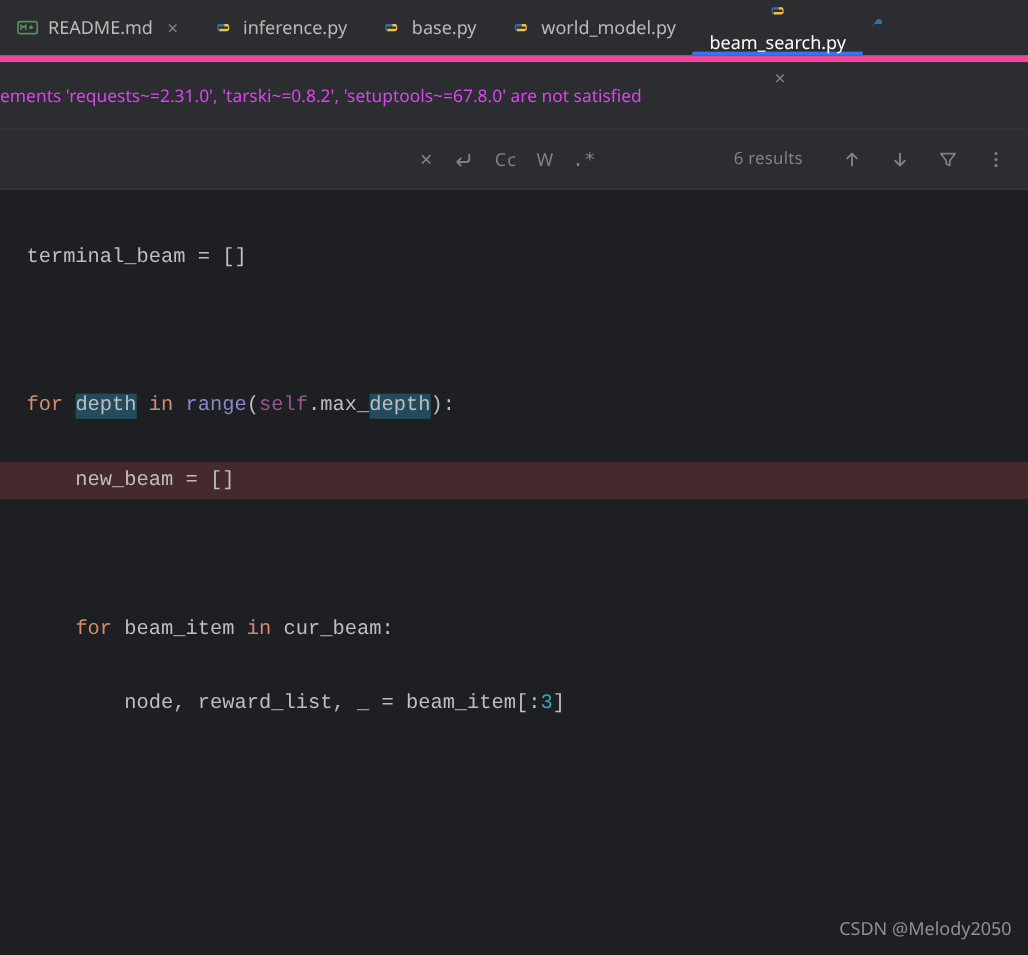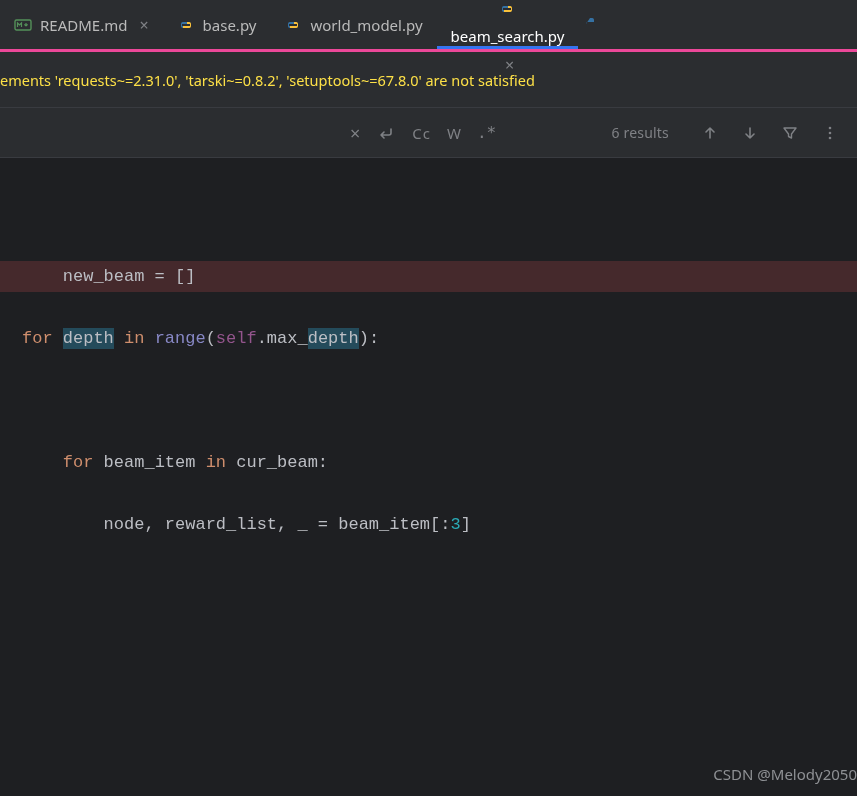--- a/index.html
+++ b/index.html
@@ -12,21 +12,21 @@
       overflow: hidden;
       position: relative;
     }
     
     .tabs {
       display: flex;
       height: 52px;
       background: #2b2d30;
       align-items: center;
       font-family: -apple-system, "Segoe UI", system-ui, sans-serif;
-      border-bottom: 3px solid #ec4899;
+      border-bottom: 6px solid #ec4899;
     }
     .tab {
       display: flex;
       align-items: center;
       gap: 8px;
       padding: 0 14px;
       height: 100%;
       font-size: 15px;
       color: #bababa;
       cursor: pointer;
@@ -44,21 +44,21 @@
       margin-left: 4px;
     }
     .md-icon svg, .py-icon svg { display: block; }
     
     .banner {
       height: 56px;
       background: #2b2d30;
       display: flex;
       align-items: center;
       padding: 0 10px 0 0;
-      color: #fde047;
+      color: #d946ef;
       font-family: -apple-system, "Segoe UI", system-ui, sans-serif;
       font-size: 14.5px;
       border-bottom: 1px solid #393b40;
       text-align: center;
     }
     
     .findbar {
       height: 50px;
       background: #2b2d30;
       display: flex;
@@ -108,40 +108,49 @@
     .tok-num { color: #2aacb8; }
     .tok-name { color: #bcbec4; }
     .search-hit {
       background: #244b5b;
       border-radius: 0;
       padding: 1px 0;
     }
     .wavy { text-decoration: wavy underline #7a7e85 1px; text-decoration-skip-ink: none;}
     .watermark {
       position: absolute;
-      right: 0;
+      right: 14px;
       bottom: 12px;
       color: #8e9094;
       font-size: 15px;
       font-family: -apple-system, "Segoe UI", system-ui, sans-serif;
     }
   </style>
 </head>
 <body>
 
 <div class="tabs">
   <div class="tab">
     <span class="md-icon">
       <svg width="18" height="18" viewBox="0 0 18 18">
           <rect x="1" y="4" width="16" height="10" rx="1.5" fill="none" stroke="#549159" stroke-width="1.4"></rect>
           <path d="M3.5 11V7l2 2 2-2v4M12 7v3m0 0l-1.6-1.6M12 10l1.6-1.6" stroke="#549159" stroke-width="1.2" fill="none"></path>
         </svg>
     </span>
     <span>README.md</span>
     <span class="close">×</span>
+  </div>
+  <div class="tab">
+    <span class="py-icon">
+      <svg width="18" height="18" viewBox="0 0 18 18">
+          <path d="M8 2h2c2 0 2 2 2 2v2H6s-2 0-2 2v2s0 2 2 2h2v-2H5V8h7V4s0-2-2-2H8z" fill="#3571a3"></path>
+          <path d="M10 16H8c-2 0-2-2-2-2v-2h6s2 0 2-2V8s0-2-2-2h-2v2h3v2H6v4s0 2 2 2h2z" fill="#f9c13b"></path>
+        </svg>
+    </span>
+    <span>inference.py</span>
   </div>
   <div class="tab">
     <span class="py-icon">
       <svg width="18" height="18" viewBox="0 0 18 18">
           <path d="M8 2h2c2 0 2 2 2 2v2H6s-2 0-2 2v2s0 2 2 2h2v-2H5V8h7V4s0-2-2-2H8z" fill="#3571a3"></path>
           <path d="M10 16H8c-2 0-2-2-2-2v-2h6s2 0 2-2V8s0-2-2-2h-2v2h3v2H6v4s0 2 2 2h2z" fill="#f9c13b"></path>
         </svg>
     </span>
     <span>base.py</span>
   </div>
@@ -210,23 +219,24 @@
       <svg width="16" height="16" viewBox="0 0 16 16">
           <circle cx="8" cy="3" r="1.3" fill="#7f8185"></circle>
           <circle cx="8" cy="8" r="1.3" fill="#7f8185"></circle>
           <circle cx="8" cy="13" r="1.3" fill="#7f8185"></circle>
         </svg>
     </span>
   </div>
 </div>
 
 <div class="code">
+<div class="line"><span class="tok-name">terminal_beam = []</span></div>
 <div class="line"></div>
+<div class="line"><span class="tok-kw">for</span><span> </span><span class="search-hit">depth</span><span class="tok-kw"> in </span><span class="tok-func">range</span><span>(</span><span class="tok-self">self</span><span>.max_</span><span class="search-hit">depth</span><span>):</span></div>
 <div class="line hl-error"><span>    new_beam = []</span></div>
-<div class="line"><span class="tok-kw">for</span><span> </span><span class="search-hit">depth</span><span class="tok-kw"> in </span><span class="tok-func">range</span><span>(</span><span class="tok-self">self</span><span>.max_</span><span class="search-hit">depth</span><span>):</span></div>
 <div class="line"></div>
 <div class="line">    <span class="tok-kw">for</span><span> beam_item </span><span class="tok-kw">in</span><span> cur_beam:</span></div>
 <div class="line"><span>        node, reward_list, _ = beam_item[:</span><span class="tok-num">3</span><span>]</span></div>
 <div class="line"></div>
 
 
 
 
 
 

